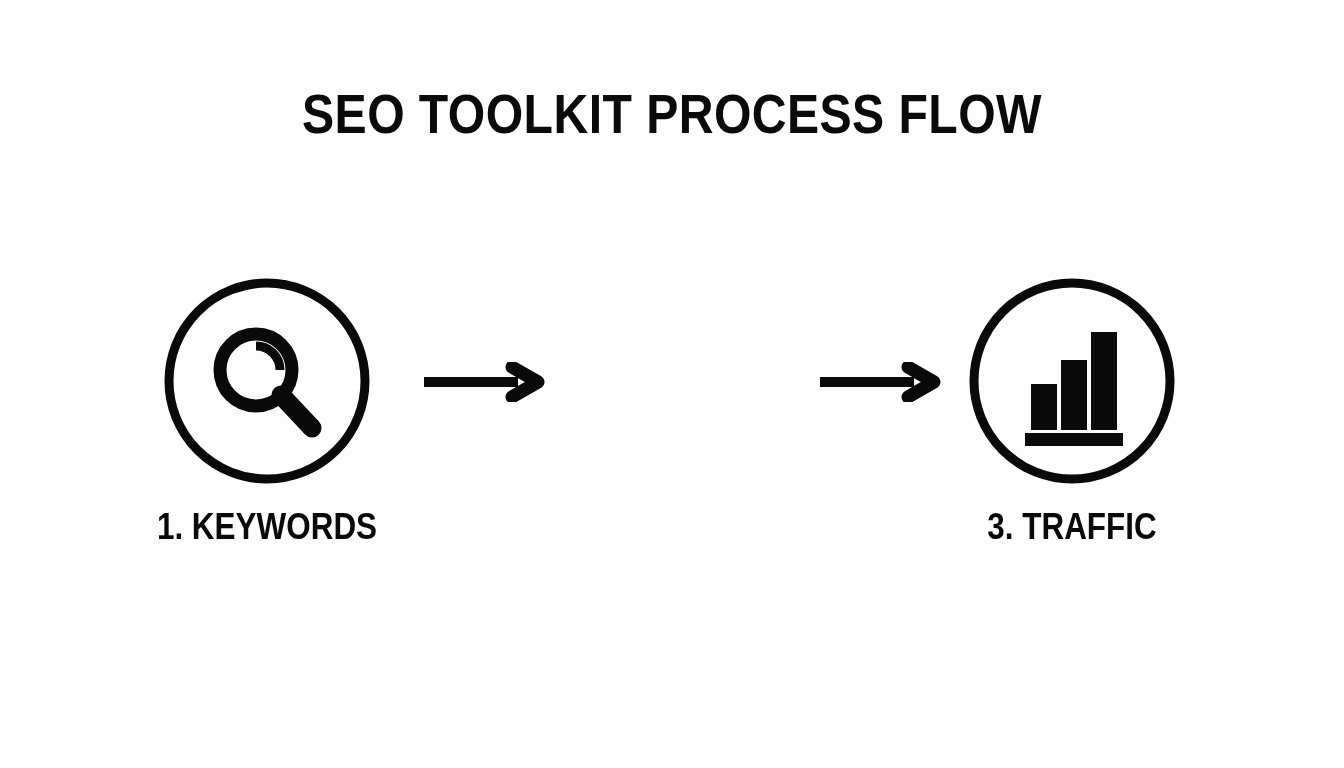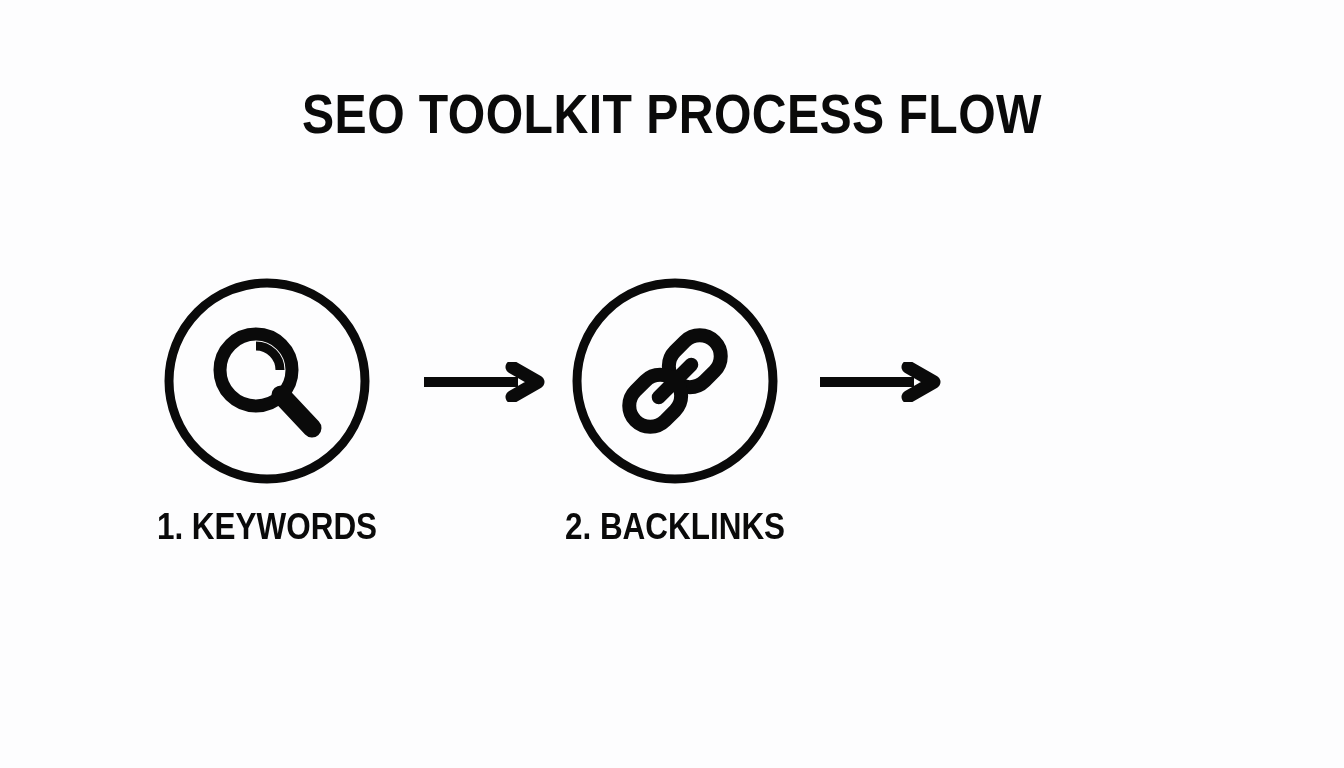--- a/index.html
+++ b/index.html
@@ -111,36 +111,35 @@
       <div class="step-label">1. KEYWORDS</div>
     </div>
 
     <div class="arrow arrow-1">
       <svg viewBox="0 0 126 40" xmlns="http://www.w3.org/2000/svg">
         <line x1="4" y1="20" x2="98" y2="20" stroke="#0a0a0a" stroke-width="10" stroke-linecap="butt"></line>
         <path d="M 92 5 L 118 20 L 92 35" fill="none" stroke="#0a0a0a" stroke-width="13" stroke-linecap="round" stroke-linejoin="round"></path>
       </svg>
     </div>
 
-    <div class="step step-2">
-      <div class="circle-wrap">
-        <svg viewBox="0 0 206 206" xmlns="http://www.w3.org/2000/svg">
-          <circle cx="103" cy="103" r="98" fill="none" stroke="#0a0a0a" stroke-width="9"></circle>
-          <g transform="rotate(-45 103 103)">
-            <rect x="103" y="82" width="56" height="42" rx="21" ry="21" fill="none" stroke="#0a0a0a" stroke-width="14"></rect>
-            <rect x="47" y="82" width="56" height="42" rx="21" ry="21" fill="none" stroke="#0a0a0a" stroke-width="14"></rect>
-            <line x1="80" y1="103" x2="126" y2="103" stroke="#0a0a0a" stroke-width="14" stroke-linecap="round"></line>
-          </g>
-        </svg>
-      </div>
-      <div class="step-label">2. BACKLINKS</div>
-    </div>
 
     <div class="arrow arrow-2">
       <svg viewBox="0 0 126 40" xmlns="http://www.w3.org/2000/svg">
         <line x1="4" y1="20" x2="98" y2="20" stroke="#0a0a0a" stroke-width="10" stroke-linecap="butt"></line>
         <path d="M 92 5 L 118 20 L 92 35" fill="none" stroke="#0a0a0a" stroke-width="13" stroke-linecap="round" stroke-linejoin="round"></path>
       </svg>
     </div>
 
+    <div class="step step-3">
+      <div class="circle-wrap">
+        <svg viewBox="0 0 206 206" xmlns="http://www.w3.org/2000/svg">
+          <circle cx="103" cy="103" r="98" fill="none" stroke="#0a0a0a" stroke-width="9"></circle>
+          <rect x="62" y="106" width="26" height="46" fill="#0a0a0a"></rect>
+          <rect x="92" y="82" width="26" height="70" fill="#0a0a0a"></rect>
+          <rect x="122" y="54" width="26" height="98" fill="#0a0a0a"></rect>
+          <rect x="56" y="155" width="98" height="13" fill="#0a0a0a"></rect>
+        </svg>
+      </div>
+      <div class="step-label">3. TRAFFIC</div>
+    </div>
 
   </div>
 </div>
 
 </body></html>

